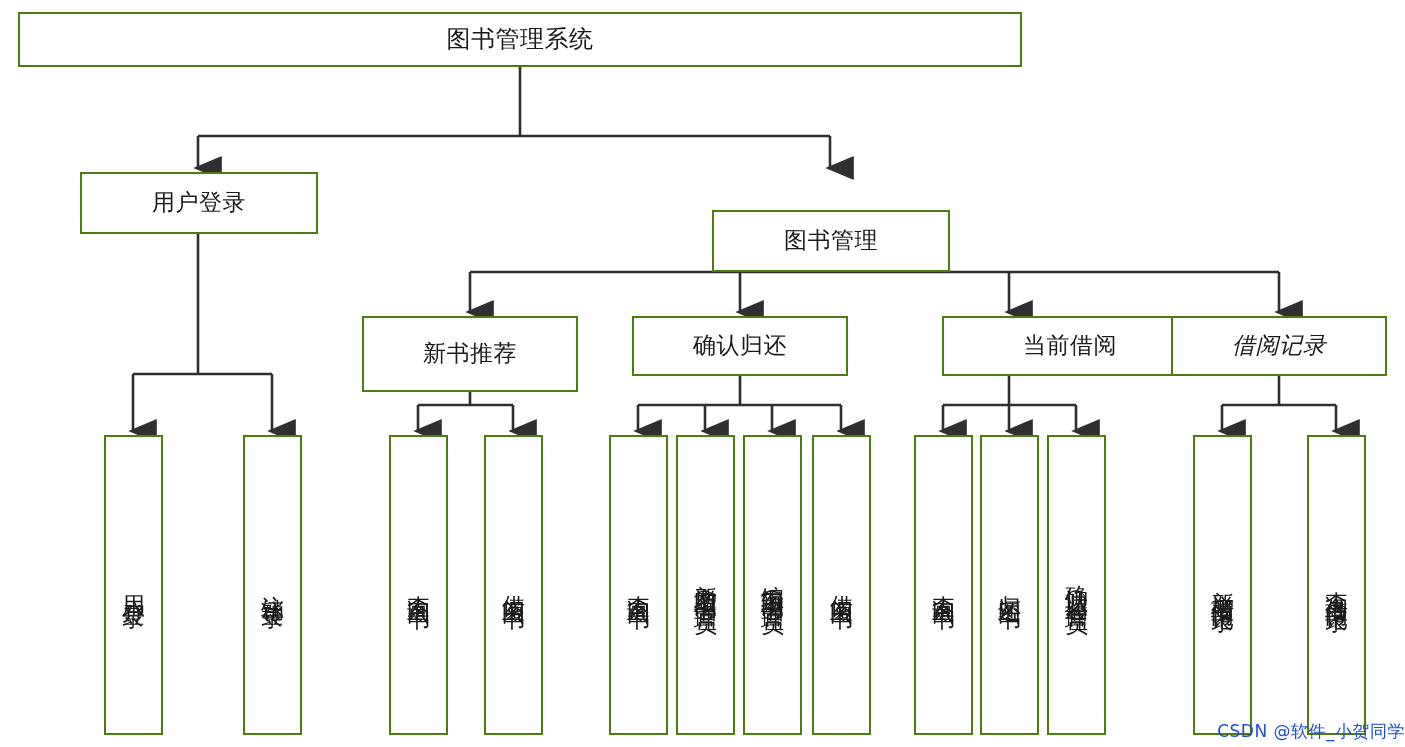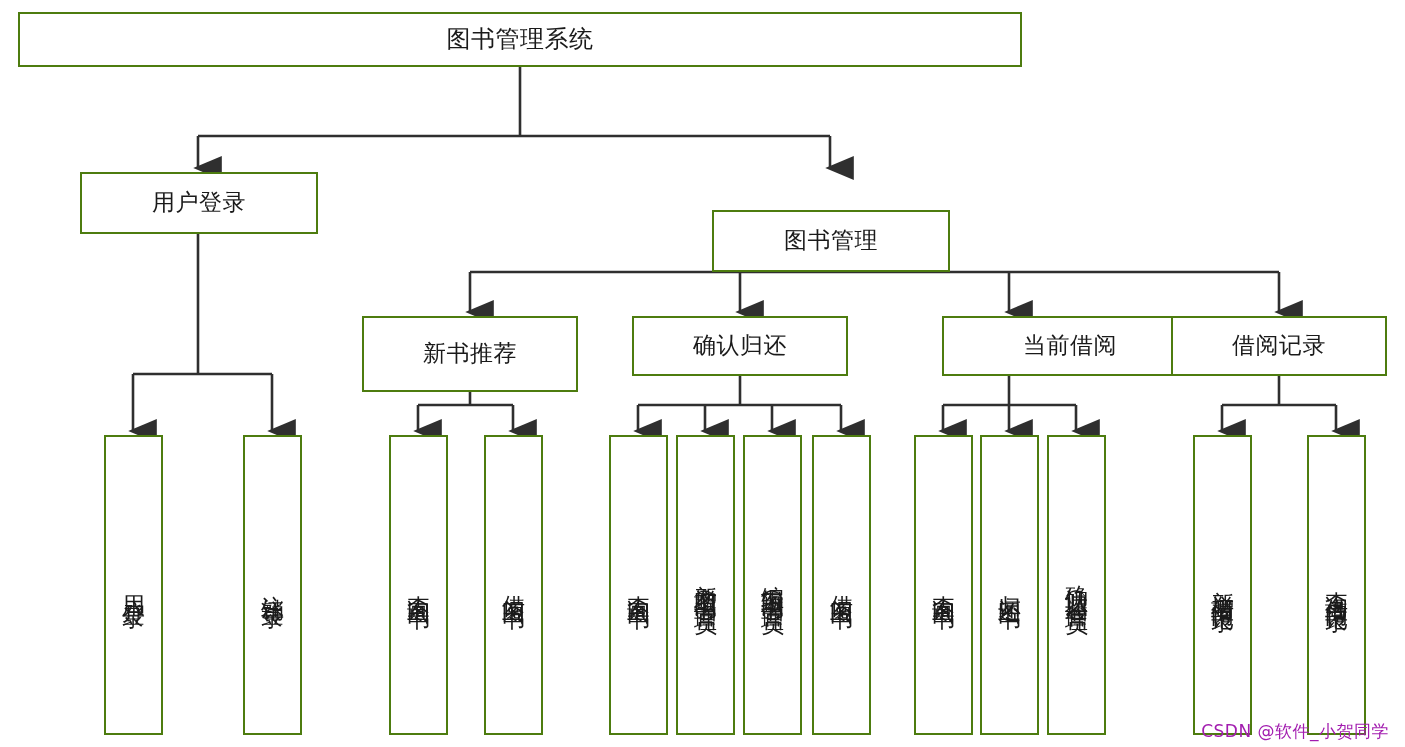--- a/index.html
+++ b/index.html
@@ -59,24 +59,24 @@
     writing-mode: vertical-rl;
     text-orientation: upright;
     font-size: 23px;
     letter-spacing: 4px;
     line-height: 1;
     white-space: nowrap;
     max-height: 290px;
   }
   .watermark {
     position: absolute;
-    right: 16px;
+    right: 0;
     bottom: 4px;
     font-size: 17px;
-    color: #a21caf;
+    color: #1d4ed8;
     white-space: nowrap;
     letter-spacing: 0.5px;
   }
 </style>
 </head>
 <body>
 
 <div id="diagram-root">
 
   <svg id="edge-layer" viewBox="0 0 1405 747" width="1405" height="747" xmlns="http://www.w3.org/2000/svg">
@@ -160,21 +160,21 @@
 
   <div class="node horiz" style="left:362px; top:316px; width:216px; height:76px;">
     <span class="label">新书推荐</span>
   </div>
   <div class="node horiz" style="left:632px; top:316px; width:216px; height:60px;">
     <span class="label">确认归还</span>
   </div>
   <div class="node horiz" style="left:901px; top:316px; width:256px; height:60px;margin-left:41px;">
     <span class="label">当前借阅</span>
   </div>
-  <div class="node horiz" style="left:1171px; top:316px; width:216px; height:60px;">
+  <div class="node horiz" style="left:1171px; top:316px; width:216px; height:60px;font-style:italic;">
     <span class="label">借阅记录</span>
   </div>
 
   <div class="node vert" style="left:104px; top:435px; width:59px; height:300px;">
     <span class="label">用户登录</span>
   </div>
   <div class="node vert" style="left:243px; top:435px; width:59px; height:300px;">
     <span class="label">注销登录</span>
   </div>
 

